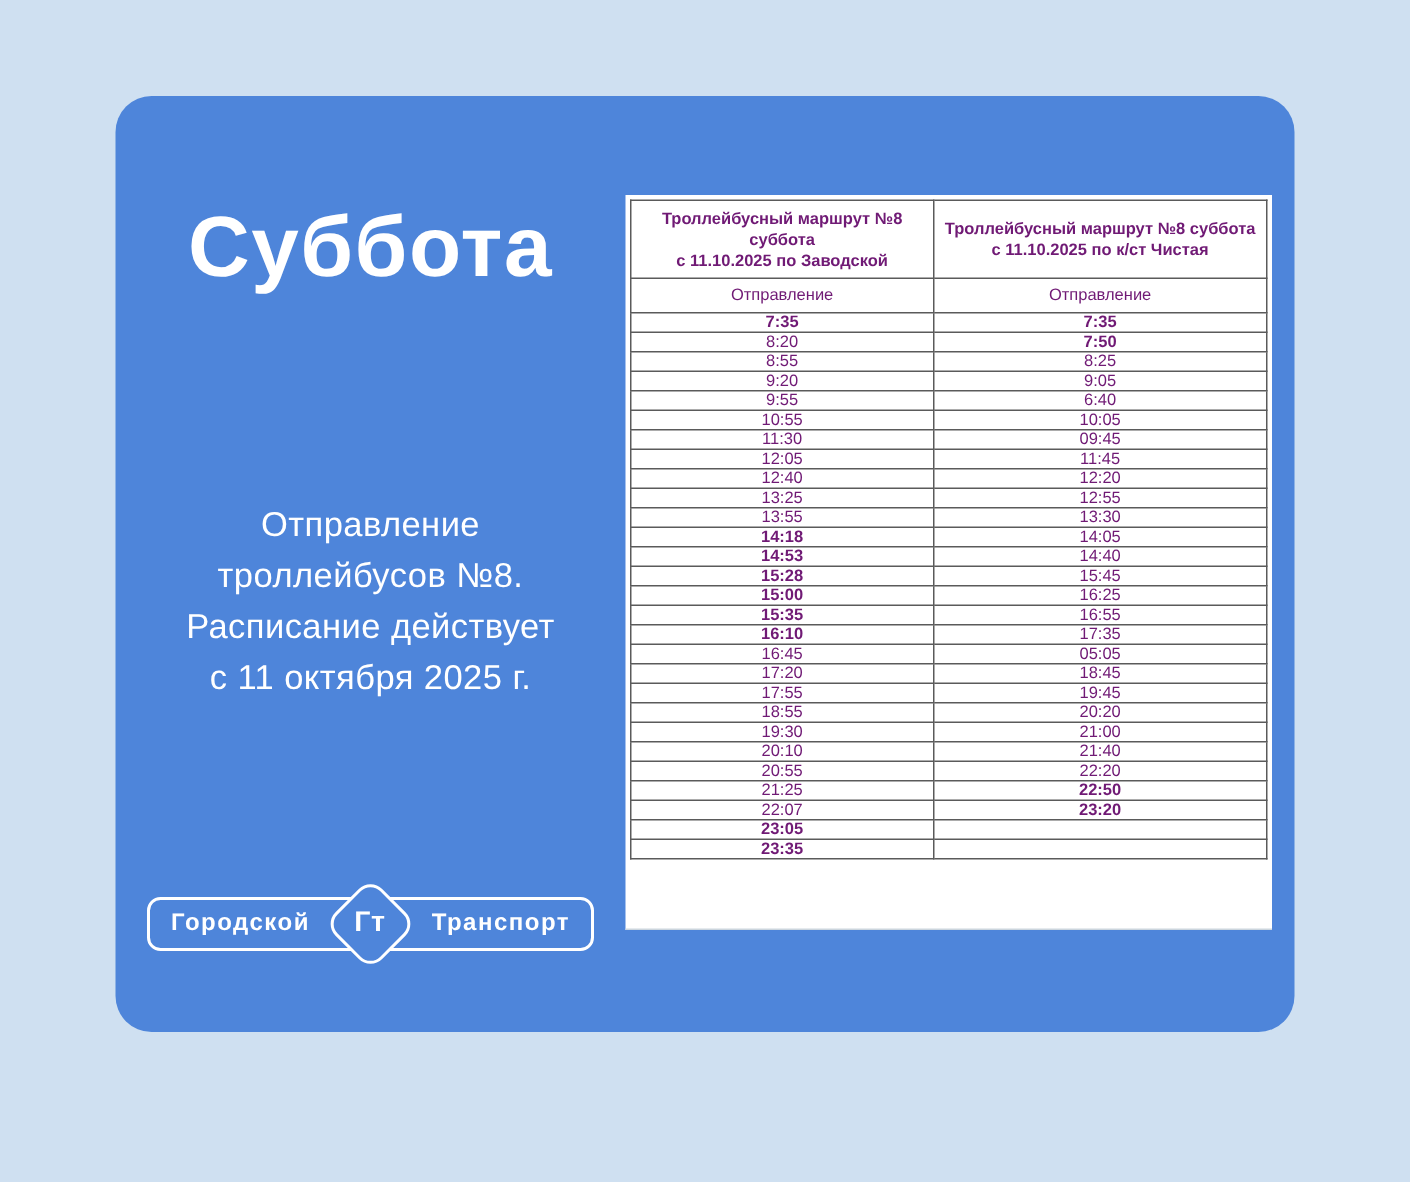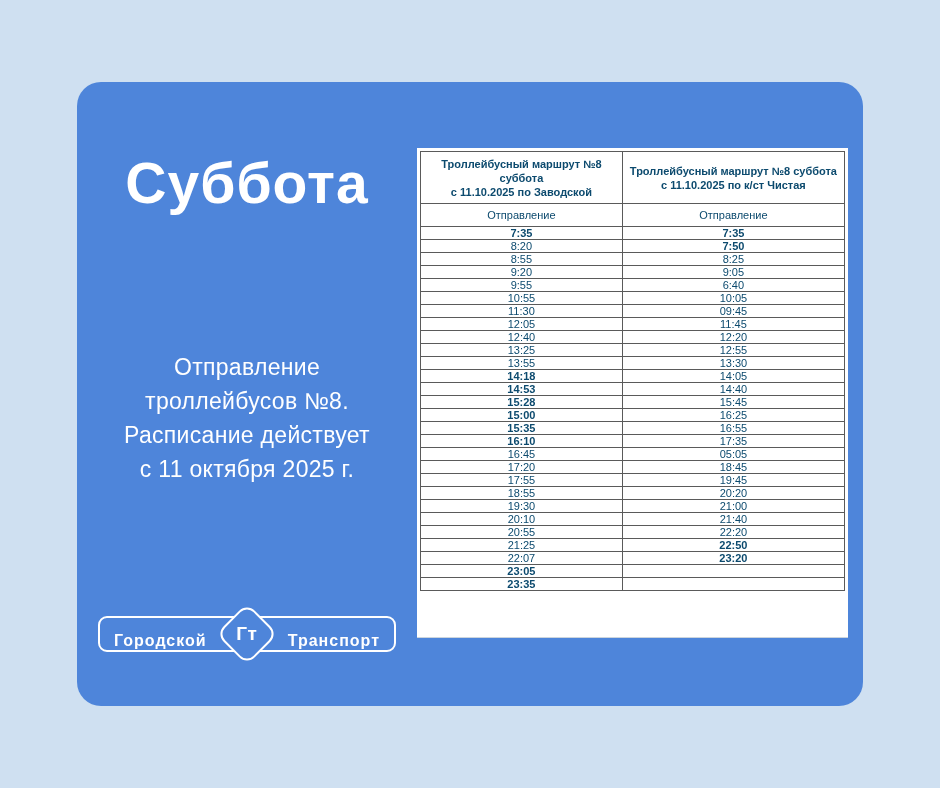--- a/index.html
+++ b/index.html
@@ -4,21 +4,21 @@
 <style>
   * { margin:0; padding:0; box-sizing:border-box; }
   html,body { width:940px; height:788px; }
   body {
     background:#cfe0f1;
     font-family:"Liberation Sans", sans-serif;
     position:relative;
     overflow:hidden;
   }
   .card {
-    position:absolute; left:77px; top:82px; width:786px; height:624px;
+    position:absolute; left:77px; top:64px; width:786px; height:624px;
     background:#4e85da; border-radius:24px;
   }
   
   .left-zone { position:absolute; left:0; top:0; width:340px; height:624px; }
   .title {
     position:absolute; left:0; top:68px; width:340px;
     text-align:center; color:#ffffff;
     font-size:57px; font-weight:700; letter-spacing:1px;
     white-space:nowrap;
   }
@@ -28,21 +28,21 @@
     font-size:23px; line-height:34px; font-weight:400;
     white-space:pre-line; letter-spacing:0.3px;
   }
   .logo {
     position:absolute; left:0; top:534px; width:340px;
     display:flex; justify-content:center;
   }
   .logo-box {
     position:relative; width:298px; height:36px;
     border:2px solid #ffffff; border-radius:9px;
-    display:flex; align-items:flex-end; justify-content:space-between;
+    display:flex; align-items:center; justify-content:space-between;
     padding:0 14px;
   }
   .logo-text {
     color:#ffffff; font-size:16px; font-weight:600; letter-spacing:1px;
     white-space:nowrap;
   }
   .logo-diamond {
     position:absolute; left:50%; top:50%;
     width:44px; height:44px;
     transform:translate(-50%,-50%) rotate(45deg);
@@ -54,21 +54,21 @@
     color:#ffffff; font-size:19px; font-weight:700; letter-spacing:0.5px;
   }
   
   .table-wrap {
     position:absolute; left:340px; top:66px; width:431px; height:490px;
     background:#ffffff; padding:3px; overflow:hidden;
     border-bottom:1px solid #ccd5dd;
   }
   table.sched {
     width:100%; border-collapse:collapse; table-layout:fixed;
-    font-family:"Liberation Sans", sans-serif; color:#0c4a6e;
+    font-family:"Liberation Sans", sans-serif; color:#701a75;
   }
   table.sched th, table.sched td { border:1px solid #5a5a5a; }
   th.hdr {
     height:52px; font-size:11px; font-weight:700; line-height:14px;
     white-space:pre-line; text-align:center; vertical-align:middle;
     padding:2px 6px;
   }
   th.col-a { width:47.6%; }
   th.col-b { width:52.4%;margin-left:28px; }
   th.sub {

